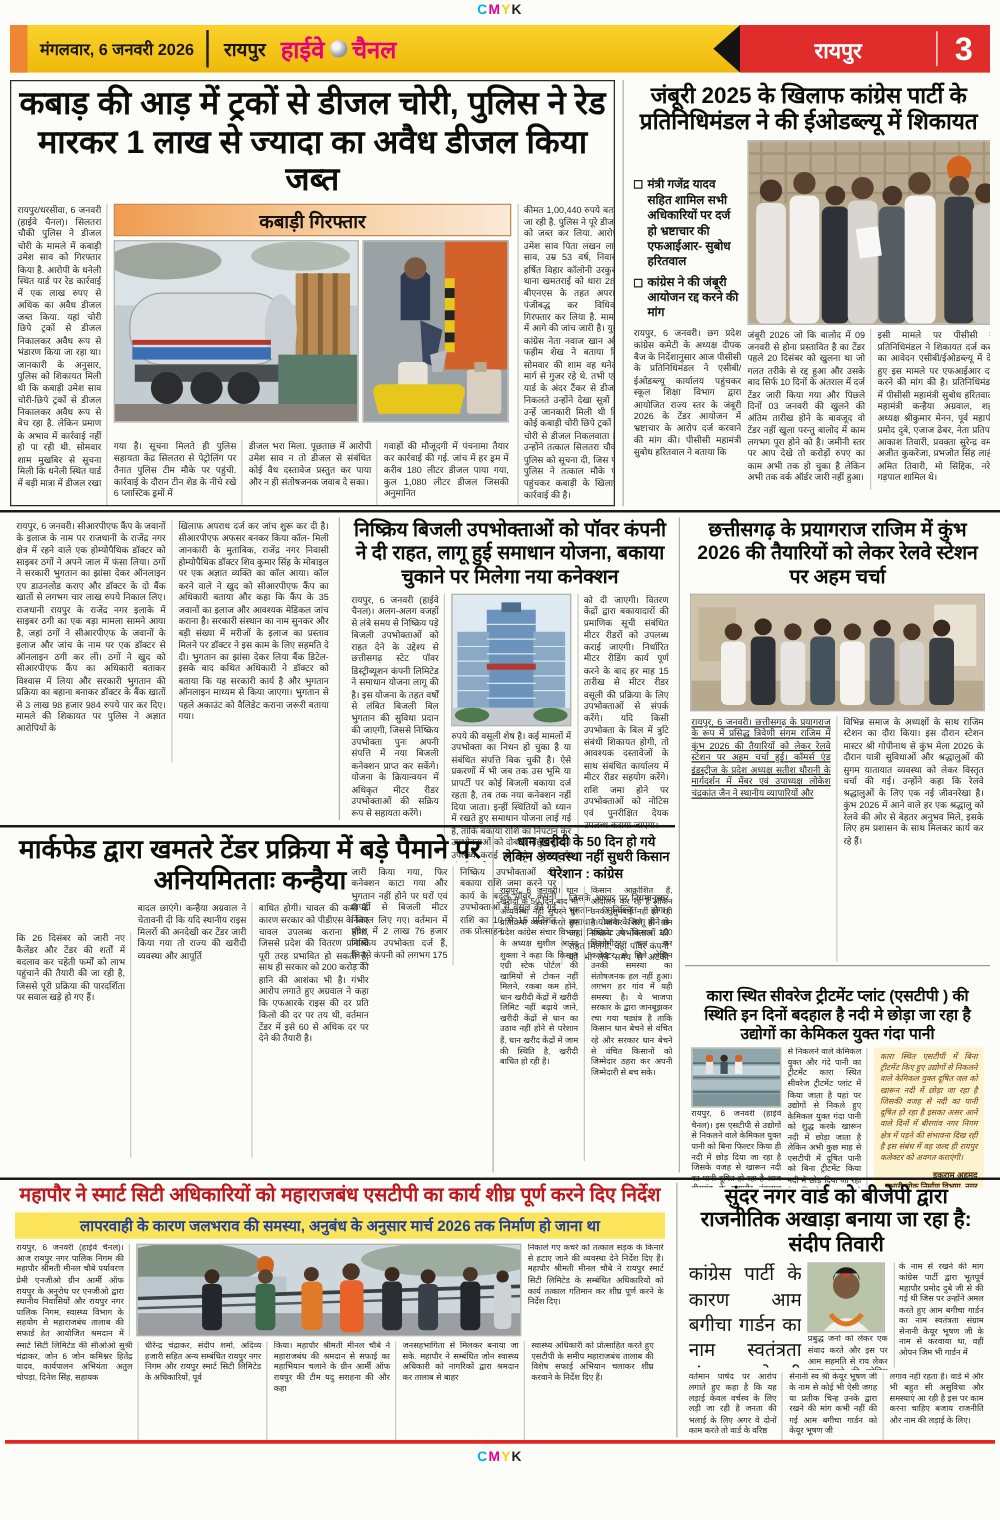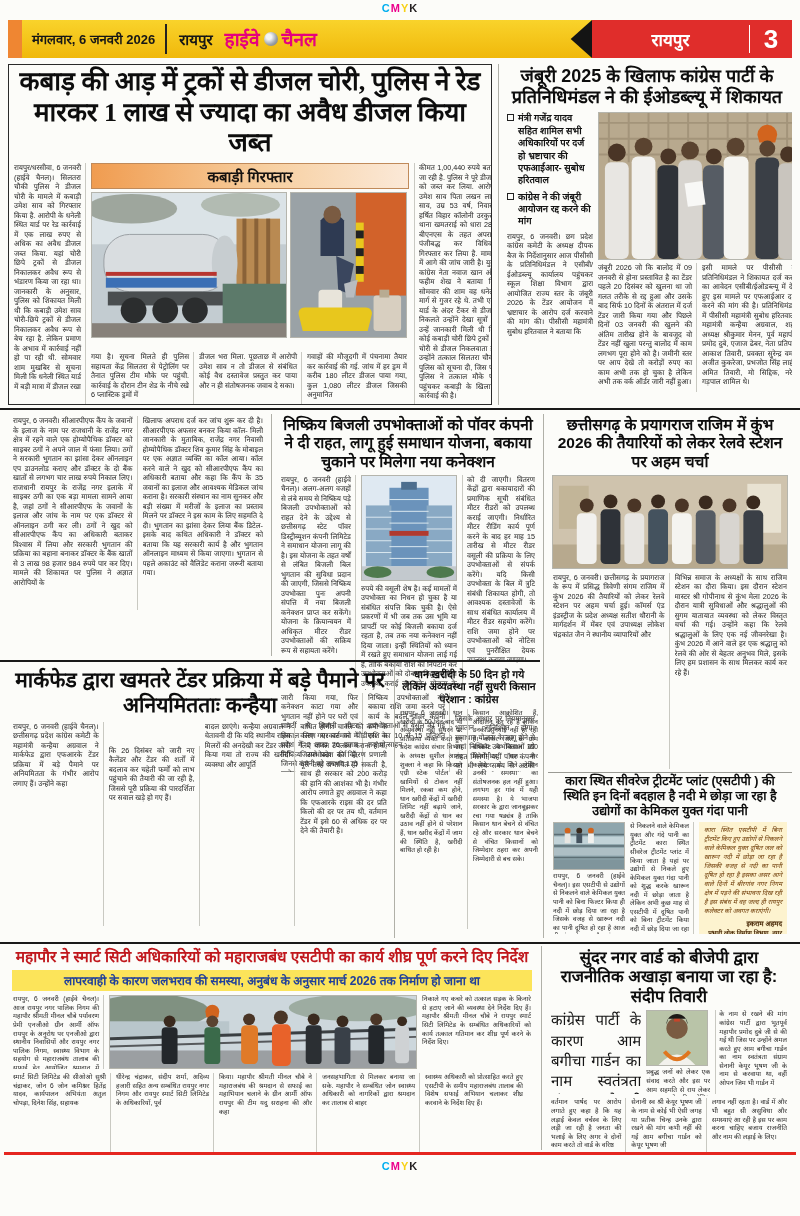--- a/index.html
+++ b/index.html
@@ -20,21 +20,21 @@
          background:radial-gradient(circle at 35% 35%,#f5f5f5 20%,#9aa0a6 60%,#6d7277);}
   .mh-right{margin-left:auto;display:flex;align-items:stretch;}
   .chev{width:26px;background:#141414;clip-path:polygon(100% 0,18% 50%,100% 100%);}
   .redtab{width:200px;background:#e02d2b;display:flex;align-items:center;}
   .redtab .ed{flex:1;text-align:center;color:#fff;font-weight:bold;font-size:17px;}
   .redtab .vl{width:1px;background:#fff;margin:5px 0;align-self:stretch;}
   .redtab .pg{width:42px;text-align:center;color:#fff;font-weight:bold;font-size:26px;}
   
   .art{position:absolute;overflow:hidden;box-sizing:border-box;}
   .hl{font-weight:bold;text-align:center;color:#0d0d0d;line-height:1.18;margin:0;padding:2px 4px;}
-  .hl-a{font-size:26px;font-family:Liberation Serif, serif;}
+  .hl-a{font-size:26px;}
   .hl-b{font-size:18px;}
   .hl-c{font-size:15.5px;}
   .hl-f{font-size:21px;}
   .hl-g{font-size:10.5px;}
   .hl-h{font-size:12.5px;}
   .hl-red{font-size:15.5px;color:#c0181d;}
   .hl-j{font-size:16.5px;text-align:center;}
   .t7{font-size:7.2px;line-height:1.32;text-align:justify;color:#222;}
   .t65{font-size:6.6px;line-height:1.3;text-align:justify;color:#222;}
   .row{display:flex;gap:5px;padding:2px 5px;box-sizing:border-box;}
@@ -143,21 +143,21 @@
           <div class="col t7" style="width:100px;">गवाहों की मौजूदगी में पंचनामा तैयार कर कार्रवाई की गई. जांच में हर ड्रम में करीब 180 लीटर डीजल पाया गया, कुल 1,080 लीटर डीजल जिसकी अनुमानित</div>
         </div>
       </div>
       <div class="col t7" style="width:82px;flex:0 0 auto;border-left:1px solid #c9c9c2;padding-left:4px;">कीमत 1,00,440 रुपये बताई जा रही है. पुलिस ने पूरे डीजल को जब्त कर लिया. आरोपी उमेश साव पिता लखन लाल साव, उम्र 53 वर्ष, निवासी हर्षित विहार कॉलोनी उरकुरा, थाना खमतराई को धारा 287 बीएनएस के तहत अपराध पंजीबद्ध कर विधिवत गिरफ्तार कर लिया है. मामले में आगे की जांच जारी है। युवा कांग्रेस नेता नवाज खान और फहीम शेख ने बताया कि सोमवार की शाम वह धनेली मार्ग से गुजर रहे थे. तभी एक यार्ड के अंदर टैंकर से डीजल निकलते उन्होंने देखा सूत्रों से उन्हें जानकारी मिली थी कि कोई कबाड़ी चोरी छिपे ट्रकों से चोरी से डीजल निकलवाता है. उन्होंने तत्काल सिलतरा चौकी पुलिस को सूचना दी, जिस पर पुलिस ने तत्काल मौके पर पहुंचकर कबाड़ी के खिलाफ कार्रवाई की है।</div>
     </div>
   </section>
 
   <section class="art" style="left:498px;top:64px;width:294px;height:341px;border-left:1px solid #b0b0a8;padding-left:3px;">
     <h1 class="hl hl-b">जंबूरी 2025 के खिलाफ कांग्रेस पार्टी के प्रतिनिधिमंडल ने की ईओडब्ल्यू में शिकायत</h1>
     <div class="row" style="height:288px;">
-      <div class="col" style="width:86px;flex:0 0 auto;">
+      <div class="col" style="width:86px;flex:0 0 auto;margin-top:30px;">
         <div class="bullet">
             <span class="bsq"></span>
             <span>मंत्री गजेंद्र यादव सहित शामिल सभी अधिकारियों पर दर्ज हो भ्रष्टाचार की एफआईआर- सुबोध हरितवाल</span>
           </div>
         <div class="bullet">
             <span class="bsq"></span>
             <span>कांग्रेस ने की जंबूरी आयोजन रद्द करने की मांग</span>
           </div>
         <div class="t7">रायपुर, 6 जनवरी। छग प्रदेश कांग्रेस कमेटी के अध्यक्ष दीपक बैज के निर्देशानुसार आज पीसीसी के प्रतिनिधिमंडल ने एसीबी/ईओडब्ल्यू कार्यालय पहुंचकर स्कूल शिक्षा विभाग द्वारा आयोजित राज्य स्तर के जंबूरी 2026 के टेंडर आयोजन में भ्रष्टाचार के आरोप दर्ज करवाने की मांग की। पीसीसी महामंत्री सुबोध हरितवाल ने बताया कि</div>
       </div>
@@ -266,48 +266,47 @@
           <circle cx="154" cy="27" r="7" fill="#3a2a1e"></circle>
             <rect x="144" y="35" width="20" height="55" rx="5" fill="#565c64"></rect>
           <circle cx="178" cy="30" r="7" fill="#4a3526"></circle>
             <rect x="168" y="38" width="20" height="52" rx="5" fill="#d8d5d0"></rect>
           <circle cx="202" cy="27" r="7" fill="#3a2a1e"></circle>
             <rect x="192" y="35" width="20" height="55" rx="5" fill="#3a3f46"></rect>
         </g>
       </svg>
     </div>
     <div class="row" style="height:200px;">
-      <div class="col colr t7" style="width:118px;">रायपुर, 6 जनवरी। छत्तीसगढ़ के प्रयागराज के रूप में प्रसिद्ध त्रिवेणी संगम राजिम में कुंभ 2026 की तैयारियों को लेकर रेलवे स्टेशन पर अहम चर्चा हुई। कॉमर्स एंड इंडस्ट्रीज के प्रदेश अध्यक्ष सतीश थौरानी के मार्गदर्शन में मेंबर एवं उपाध्यक्ष लोकेश चंद्रकांत जैन ने स्थानीय व्यापारियों और</div>
+      <div class="col colr t7" style="width:118px;text-decoration:underline;">रायपुर, 6 जनवरी। छत्तीसगढ़ के प्रयागराज के रूप में प्रसिद्ध त्रिवेणी संगम राजिम में कुंभ 2026 की तैयारियों को लेकर रेलवे स्टेशन पर अहम चर्चा हुई। कॉमर्स एंड इंडस्ट्रीज के प्रदेश अध्यक्ष सतीश थौरानी के मार्गदर्शन में मेंबर एवं उपाध्यक्ष लोकेश चंद्रकांत जैन ने स्थानीय व्यापारियों और</div>
       <div class="col t7" style="width:114px;">विभिन्न समाज के अध्यक्षों के साथ राजिम स्टेशन का दौरा किया। इस दौरान स्टेशन मास्टर श्री गोपीनाथ से कुंभ मेला 2026 के दौरान यात्री सुविधाओं और श्रद्धालुओं की सुगम यातायात व्यवस्था को लेकर विस्तृत चर्चा की गई। उन्होंने कहा कि रेलवे श्रद्धालुओं के लिए एक नई जीवनरेखा है। कुंभ 2026 में आने वाले हर एक श्रद्धालु को रेलवे की ओर से बेहतर अनुभव मिले, इसके लिए हम प्रशासन के साथ मिलकर कार्य कर रहे हैं।</div>
     </div>
   </section>
 
   <div class="rule-h" style="left:0;top:660px;width:540px;"></div>
   <div class="rule-v" style="left:394px;top:666px;height:272px;"></div>
 
   <section class="art" style="left:8px;top:666px;width:384px;height:272px;">
     <h1 class="hl hl-f">मार्कफेड द्वारा खमतरे टेंडर प्रक्रिया में बड़े पैमाने पर अनियमितताः कन्हैया</h1>
     <div class="row" style="height:208px;">
-      <div class="col colr t7" style="width:92px;">रायपुर, 6 जनवरी (हाईवे चैनल)। छत्तीसगढ़ प्रदेश कांग्रेस कमेटी के महामंत्री कन्हैया अग्रवाल ने मार्कफेड द्वारा एफआरके टेंडर प्रक्रिया में बड़े पैमाने पर अनियमितता के गंभीर आरोप लगाए हैं। उन्होंने कहा</div>
       <div class="col colr t7" style="width:92px;margin-top:24px;">कि 26 दिसंबर को जारी नए कैलेंडर और टेंडर की शर्तों में बदलाव कर चहेती फर्मों को लाभ पहुंचाने की तैयारी की जा रही है, जिससे पूरी प्रक्रिया की पारदर्शिता पर सवाल खड़े हो गए हैं।</div>
       <div class="col colr t7" style="width:92px;">बादल छाएंगे। कन्हैया अग्रवाल ने चेतावनी दी कि यदि स्थानीय राइस मिलरों की अनदेखी कर टेंडर जारी किया गया तो राज्य की खरीदी व्यवस्था और आपूर्ति</div>
       <div class="col t7" style="width:88px;">बाधित होगी। चावल की कमी के कारण सरकार को पीडीएस के लिए चावल उपलब्ध कराना होगा, जिससे प्रदेश की वितरण प्रणाली पूरी तरह प्रभावित हो सकती है, साथ ही सरकार को 200 करोड़ की हानि की आशंका भी है। गंभीर आरोप लगाते हुए अग्रवाल ने कहा कि एफआरके राइस की दर प्रति किलो की दर पर तय थी, वर्तमान टेंडर में इसे 60 से अधिक दर पर देने की तैयारी है।</div>
     </div>
   </section>
 
   <section class="art" style="left:398px;top:666px;width:142px;height:272px;">
     <h1 class="hl hl-g">धान खरीदी के 50 दिन हो गये लेकिन अव्यवस्था नहीं सुधरी किसान परेशान : कांग्रेस</h1>
     <div class="row" style="height:224px;padding:2px 2px;">
       <div class="col colr t65" style="width:68px;">रायपुर, 6 जनवरी। धान खरीदी के 50 दिन बाद भी अव्यवस्था नहीं सुधरने पर प्रतिक्रिया व्यक्त करते हुए प्रदेश कांग्रेस संचार विभाग के अध्यक्ष सुशील आनंद शुक्ला ने कहा कि किसान एग्री स्टेक पोर्टल की खामियों से टोकन नहीं मिलने, रकबा कम होने, धान खरीदी केंद्रों में खरीदी लिमिट नहीं बढ़ाये जाने, खरीदी केंद्रों से धान का उठाव नहीं होने से परेशान हैं, धान खरीद केंद्रों में जाम की स्थिति है, खरीदी बाधित हो रही है।</div>
       <div class="col t65" style="width:66px;">किसान आक्रोशित हैं, आंदोलन कर रहे हैं लेकिन उनकी सुनवाई नहीं हो रही है। कांकेर जिले के ग्राम बारकोट के किसान 150 किलोमीटर चल कर कलेक्टर से मिले लेकिन उनकी समस्या का संतोषजनक हल नहीं हुआ। लगभग हर गांव में यही समस्या है। ये भाजपा सरकार के द्वारा जानबूझकर रचा गया षड्यंत्र है ताकि किसान धान बेचने से वंचित रहे और सरकार धान बेचने से वंचित किसानों को जिम्मेदार ठहरा कर अपनी जिम्मेदारी से बच सके।</div>
     </div>
   </section>
 
   <div class="rule-hl" style="left:548px;top:772px;width:244px;"></div>
-  <section class="art" style="left:548px;top:772px;width:244px;height:162px;">
+  <section class="art" style="left:548px;top:788px;width:244px;height:162px;">
     <h1 class="hl hl-h">कारा स्थित सीवरेज ट्रीटमेंट प्लांट (एसटीपी ) की स्थिति इन दिनों बदहाल है नदी मे छोड़ा जा रहा है उद्योगों का केमिकल युक्त गंदा पानी</h1>
     <div class="row" style="height:122px;">
       <div style="width:72px;flex:0 0 auto;">
         <div class="photo" style="width:72px;height:48px;">
           <svg viewBox="0 0 72 48" preserveAspectRatio="none">
             <rect width="72" height="48" fill="#8fa6ad"></rect>
             <rect y="14" width="72" height="8" fill="#c2d3d8"></rect>
             <rect y="26" width="72" height="8" fill="#aebfc5"></rect>
             <rect y="38" width="72" height="10" fill="#7f959c"></rect>
             <path d="M0 12 H72 M0 24 H72 M0 36 H72" stroke="#5c6e74" stroke-width="1.4" fill="none"></path>

